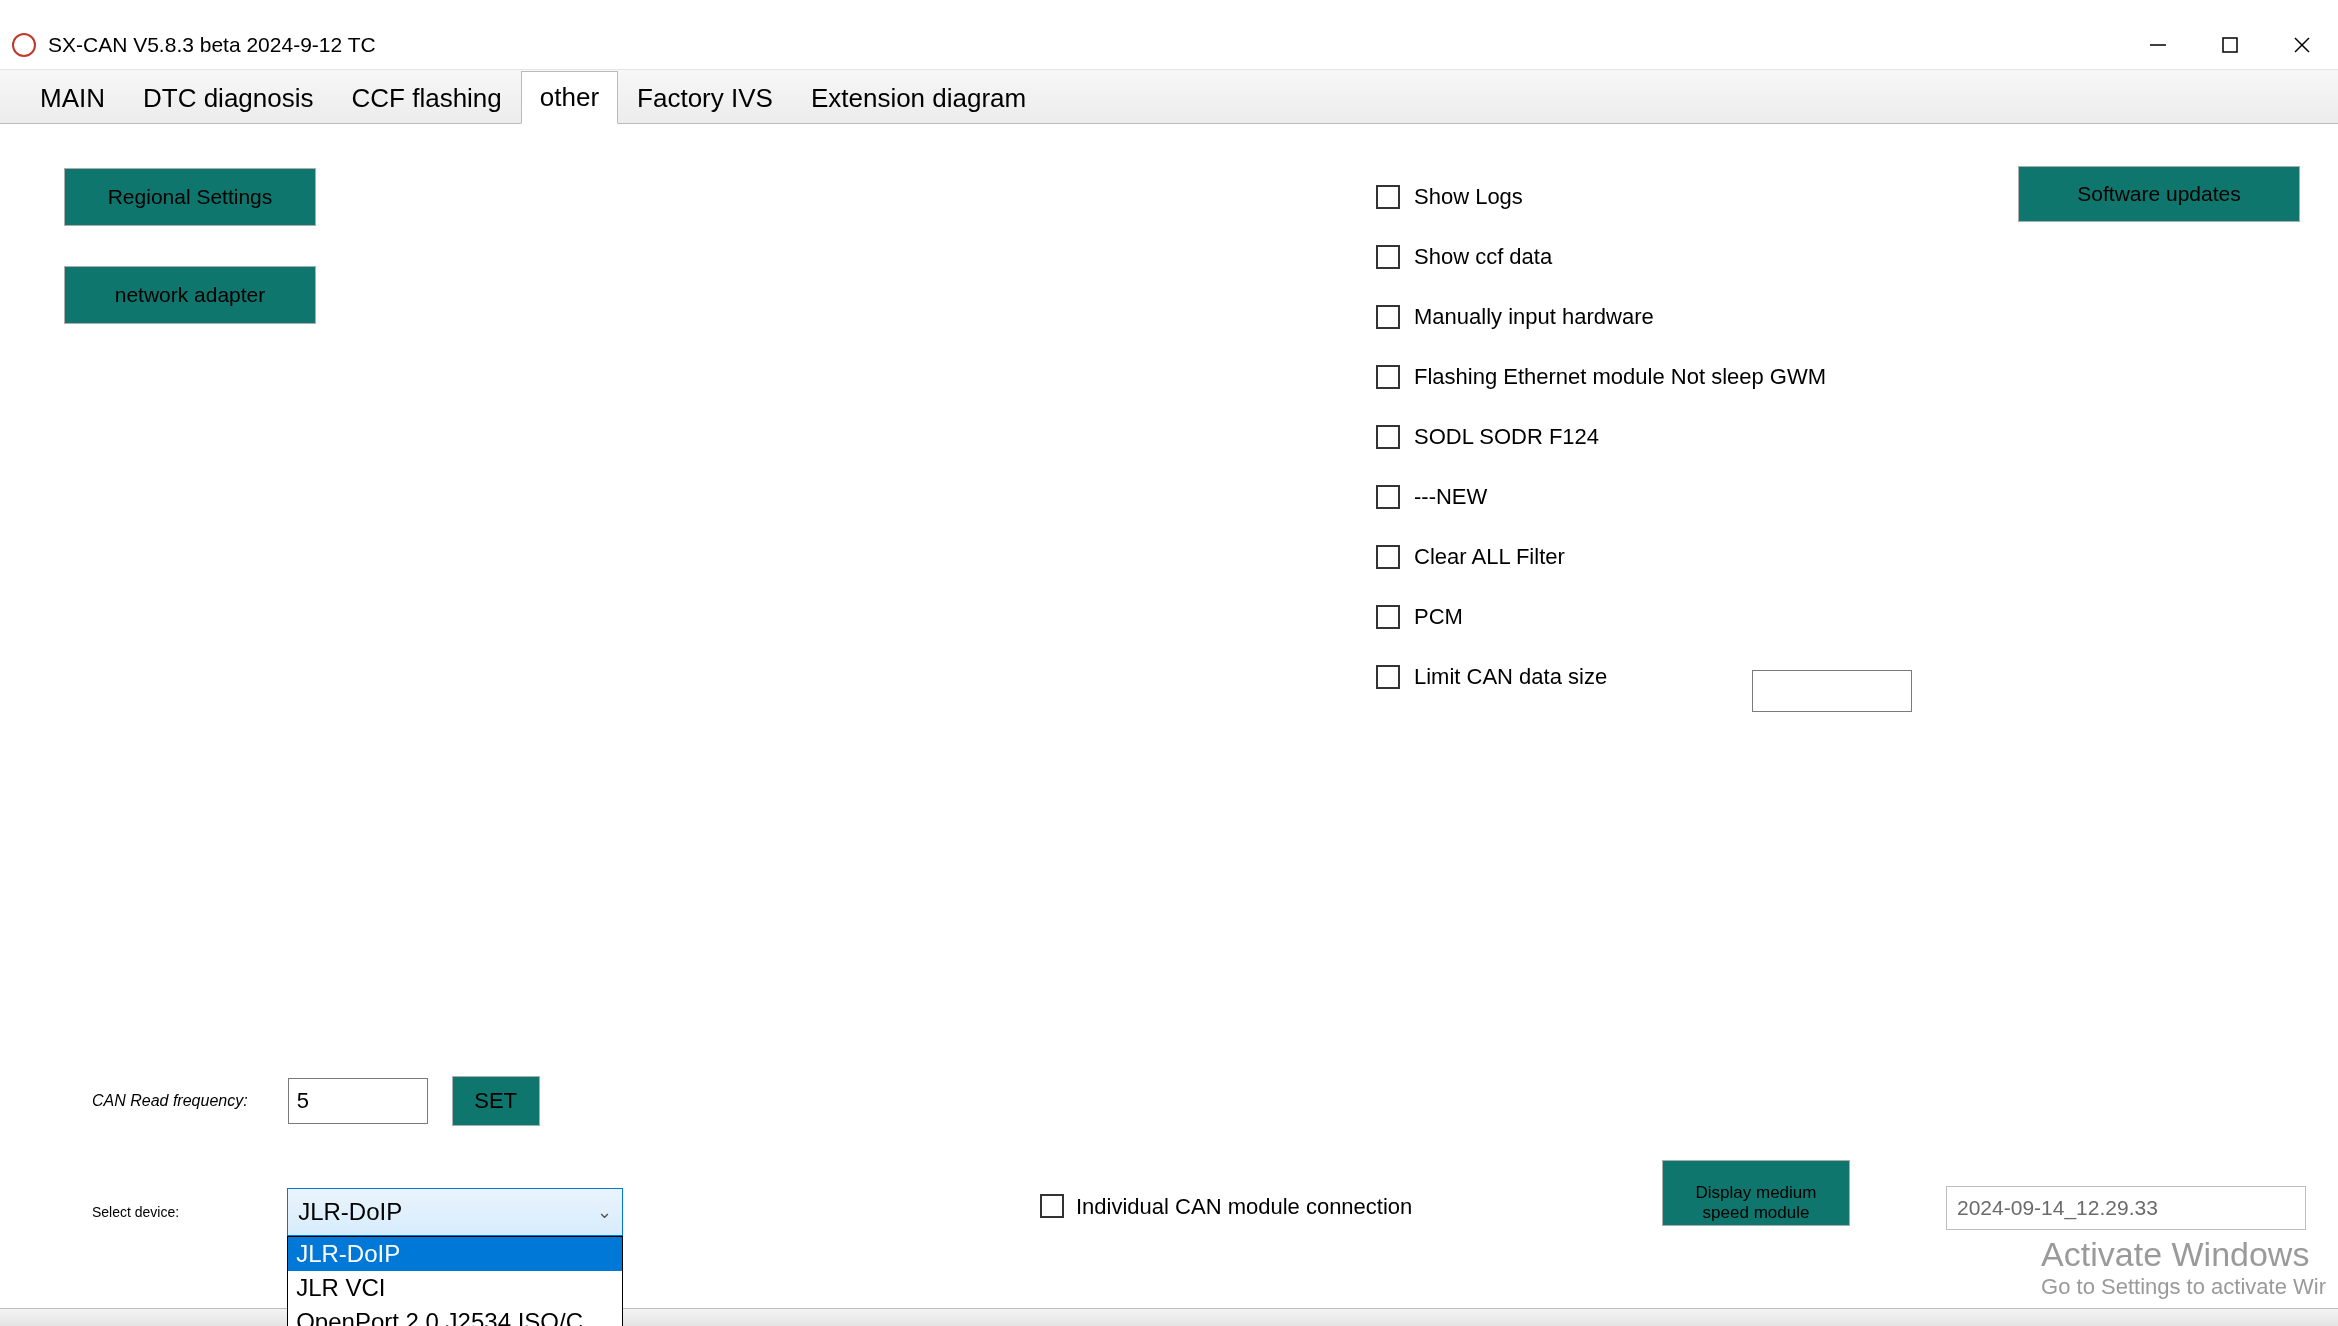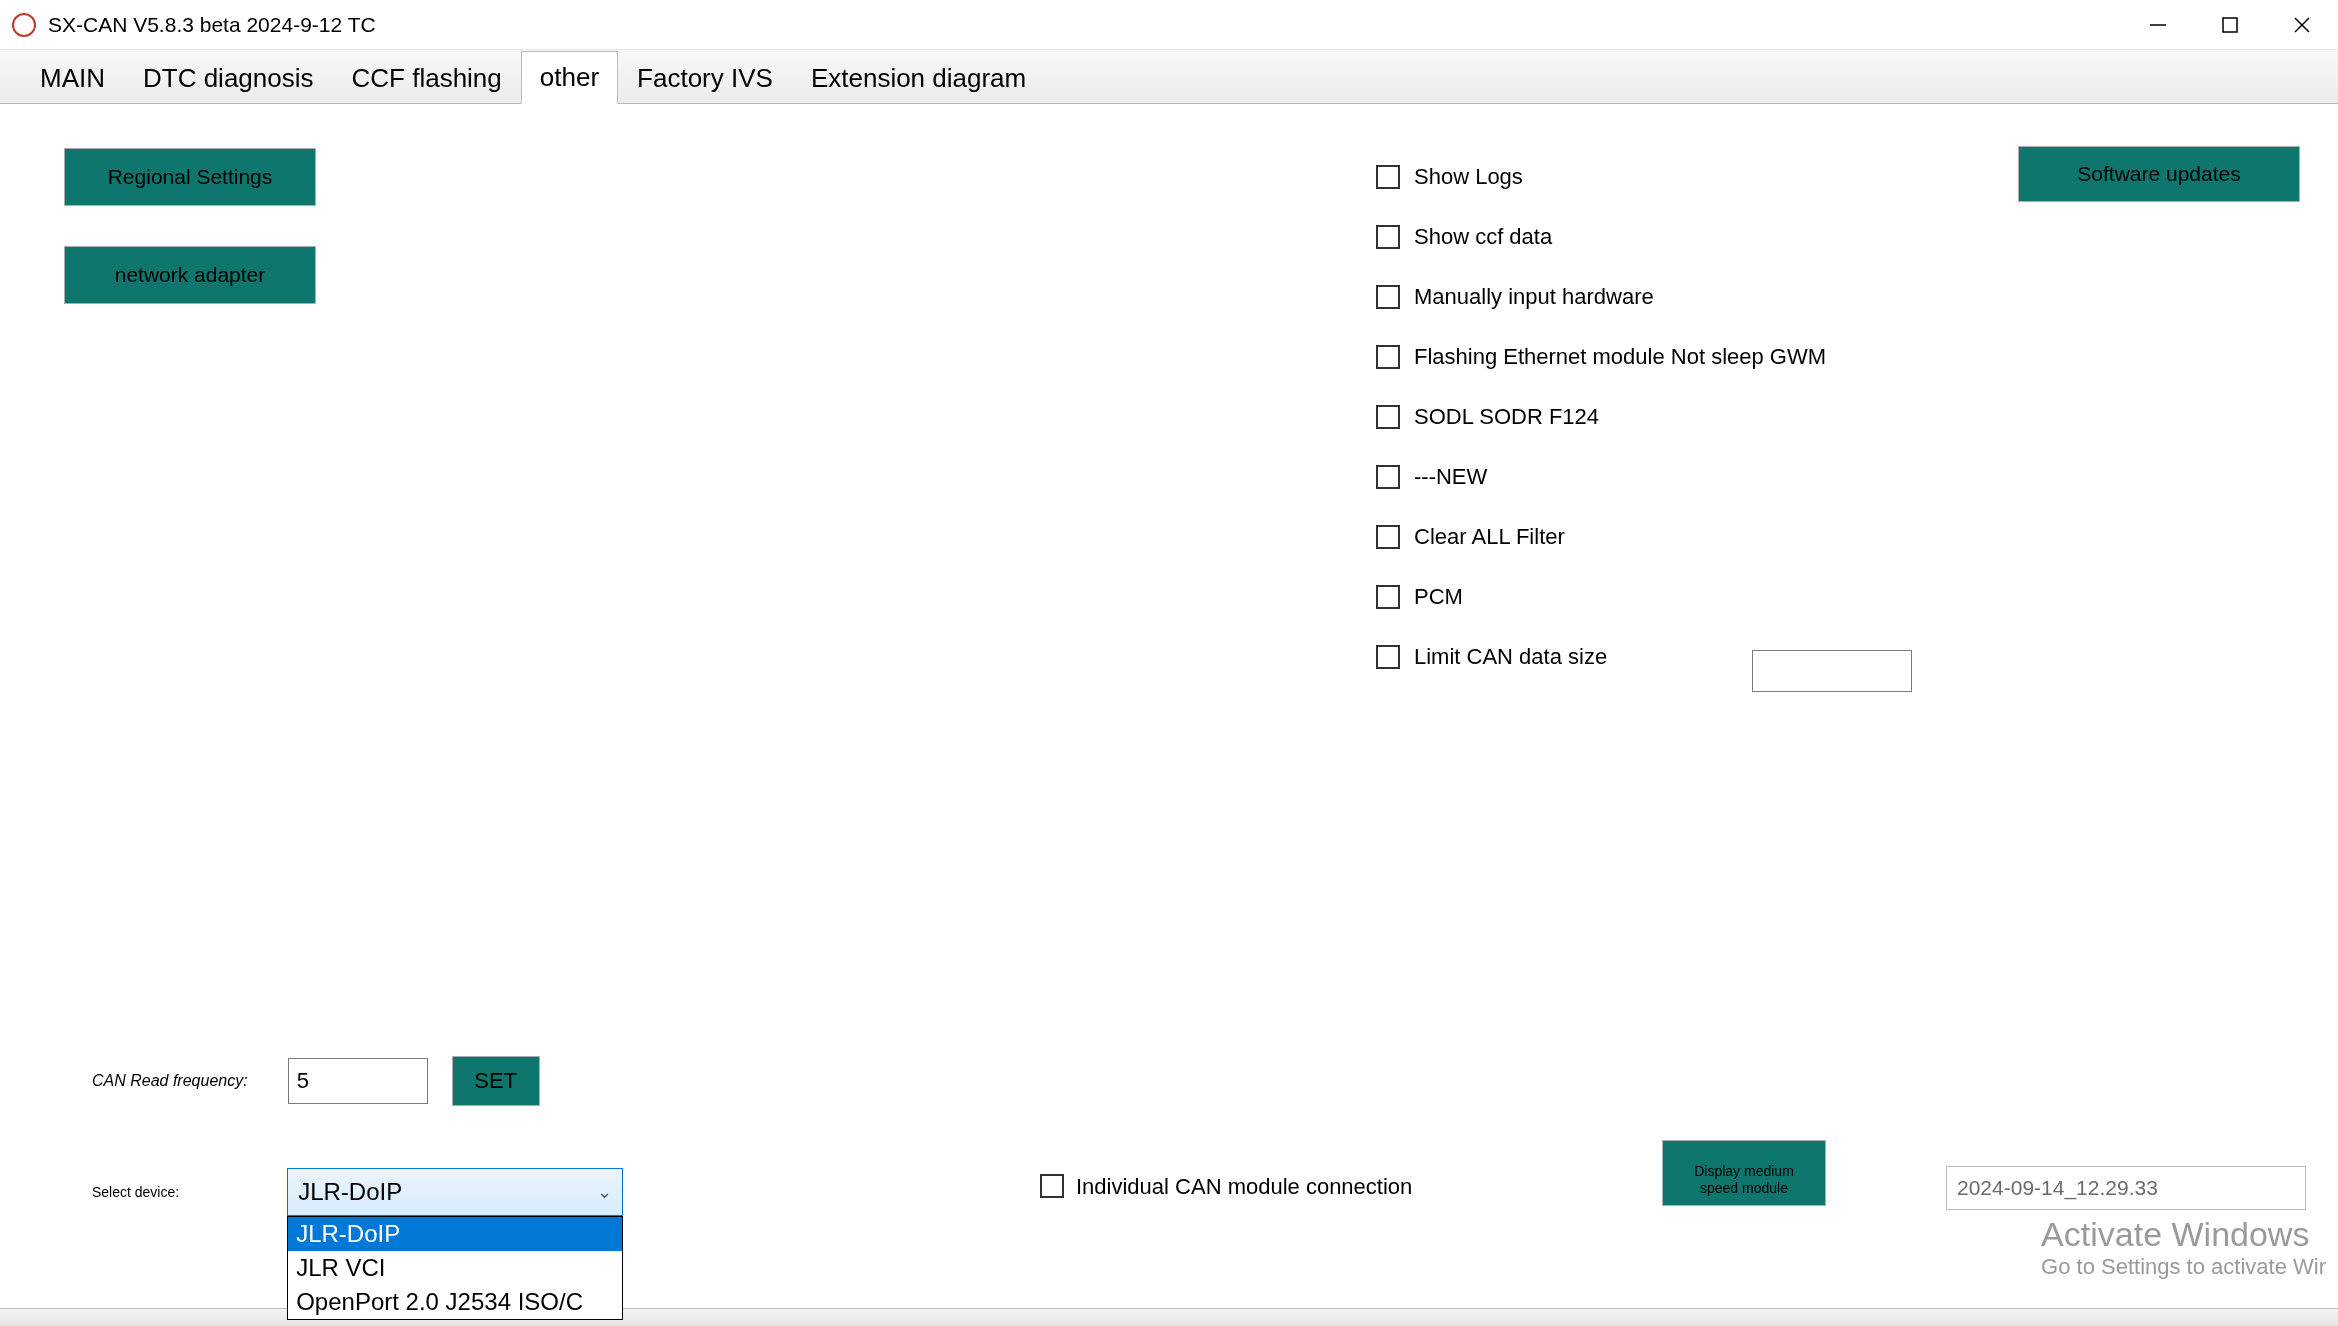--- a/index.html
+++ b/index.html
@@ -1,19 +1,19 @@
 <!DOCTYPE html>
 <html><head>
 <meta charset="utf-8">
 <style>
 * { box-sizing: border-box; margin: 0; padding: 0; font-family: "Segoe UI", Tahoma, sans-serif; }
 html, body { width: 2338px; height: 1326px; background: #fff; overflow: hidden; }
 
 
-.titlebar { height: 50px; background: #fff; display: flex; align-items: center; padding-left: 12px; border-bottom: 1px solid #e5e5e5; position: relative; }
+.titlebar { height: 50px; background: #fff; display: flex; align-items: center; padding-left: 12px; border-bottom: 1px solid #e5e5e5; position: relative; margin-top: 20px; }
 .titlebar .app-icon { width: 24px; height: 24px; border-radius: 50%; border: 2px solid #c0392b; margin-right: 12px; display: inline-block; }
 .titlebar .title-text { font-size: 21px; color: #000; }
 .win-controls { position: absolute; right: 0; top: 0; height: 50px; display: flex; }
 .win-btn { width: 72px; height: 50px; display: flex; align-items: center; justify-content: center; font-size: 22px; color: #000; }
 .win-btn svg { stroke: #000; }
 
 
 .tabs { height: 54px; background: linear-gradient(#f7f7f7, #ececec); border-bottom: 1px solid #bbb; display: flex; align-items: flex-end; padding-left: 21px; }
 .tab { padding: 10px 18px 10px 18px; font-size: 26px; color: #000; border: 1px solid transparent; border-bottom: none; position: relative; top: 1px; }
 .tab.active { background: #fff; border: 1px solid #bbb; border-bottom: 1px solid #fff; }
@@ -43,21 +43,21 @@
 .select-box { width: 336px; height: 48px; border: 1px solid #0078d7; background: linear-gradient(#eaf4fd,#d7ecfc); display: flex; align-items: center; padding: 0 10px; font-size: 24px; color: #000; justify-content: space-between; }
 .select-box .chev { font-size: 18px; color: #555; }
 .dropdown { position: absolute; left: 0; top: 48px; width: 336px; border: 1px solid #000; background: #fff; z-index: 10; }
 .dropdown .opt { padding: 3px 8px; font-size: 24px; color: #000; white-space: nowrap; overflow: hidden; }
 .dropdown .opt.sel { background: #0078d7; color: #fff; }
 
 .indiv-row { position: absolute; left: 1040px; top: 1070px; display: flex; }
 .indiv-row input[type=checkbox] { width: 24px; height: 24px; margin-right: 12px; appearance: none; border: 2px solid #333; background: #fff; }
 .indiv-row label { font-size: 22px; }
 
-.btn-medium { position: absolute; left: 1662px; top: 1036px; width: 164px; height: 66px; font-size: 14px; line-height: 1.2; padding: 22px; }
+.btn-medium { position: absolute; left: 1662px; top: 1036px; width: 188px; height: 66px; font-size: 17px; line-height: 1.2; padding: 22px; }
 
 .ts-box { position: absolute; left: 1946px; top: 1062px; width: 360px; height: 44px; border: 1px solid #bdbdbd; font-size: 21px; color: #6b6b6b; padding: 4px 10px; background: #fff; }
 
 .watermark { position: absolute; right: 12px; bottom: 28px; text-align: left; color: #9a9a9a; pointer-events: none; }
 .watermark .w1 { font-size: 34px; font-weight: 400; }
 .watermark .w2 { font-size: 22px; }
 
 .statusbar { position: absolute; left: 0; bottom: 0; height: 18px; width: 100%; background: linear-gradient(#f4f4f4,#e4e4e4); border-top: 1px solid #bbb; }
 </style>
 </head>

